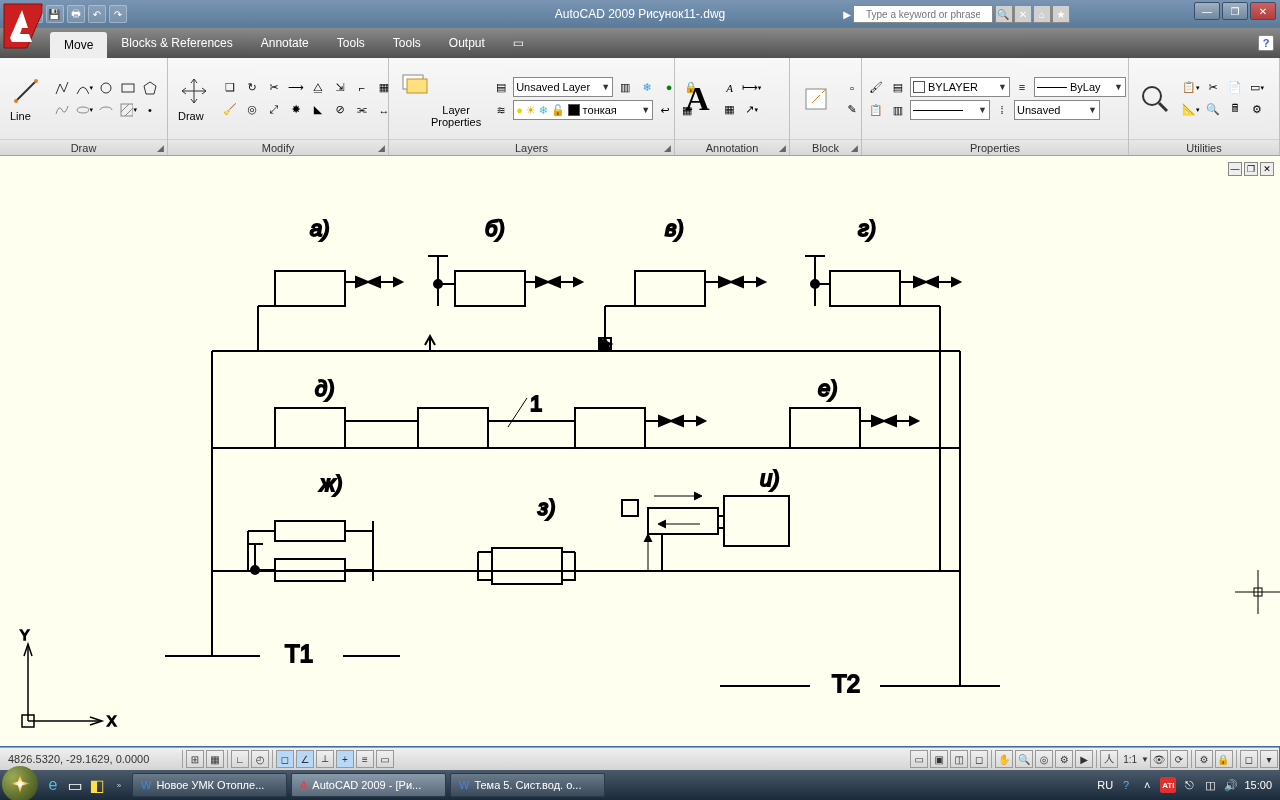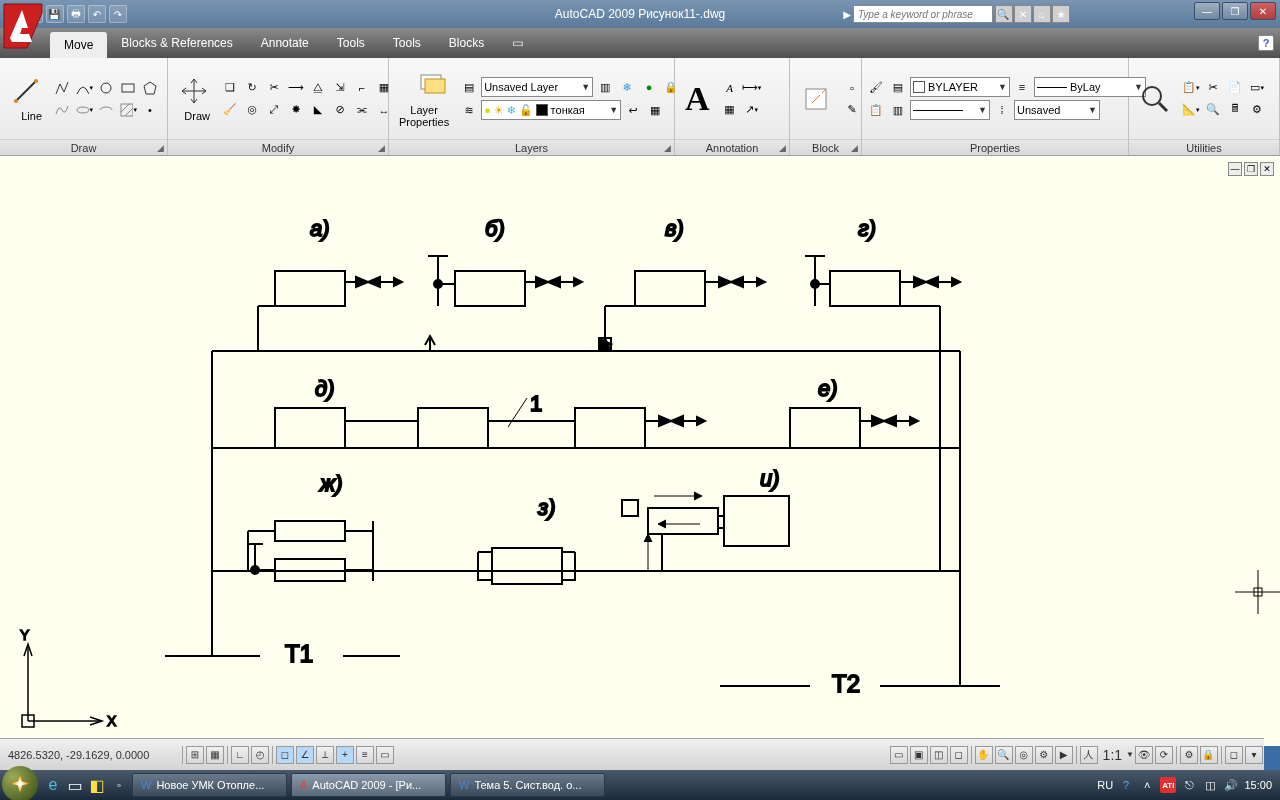--- a/index.html
+++ b/index.html
@@ -2,48 +2,48 @@
 <html><head>
 <meta charset="utf-8">
 <style>
 * { margin:0; padding:0; box-sizing:border-box; font-family:Arial,sans-serif; user-select:none; }
 body { width:1280px; height:800px; background:#3a6ea5; overflow:hidden; position:relative; }
 .titlebar { height:28px; background:linear-gradient(#7a95b3,#5a7a9a); display:flex; align-items:center; color:#fff; font-size:11px; position:relative; }
 .tb-left { display:flex; align-items:center; gap:3px; padding-left:4px; }
 .tb-btn { width:18px; height:18px; background:rgba(255,255,255,0.15); border:1px solid rgba(255,255,255,0.3); border-radius:2px; display:flex; align-items:center; justify-content:center; font-size:10px; cursor:pointer; }
 .tb-title { position:absolute; left:50%; transform:translateX(-50%); font-size:12px; }
 .tb-search { position:absolute; right:210px; display:flex; align-items:center; gap:2px; }
-.tb-search input { width:140px; height:18px; font-size:10px; padding:0 4px; border:1px solid #888;font-style:italic; }
+.tb-search input { width:140px; height:18px; font-size:10px; padding:0 12px; border:1px solid #888; }
 .tb-sbtns { display:flex; gap:1px; }
 .tb-sbtn { width:18px; height:18px; background:#d0d0d0; border:1px solid #888; font-size:10px; display:flex; align-items:center; justify-content:center; cursor:pointer; }
 .win-btns { position:absolute; right:4px; top:2px; display:flex; gap:2px; }
 .win-btn { width:26px; height:18px; background:linear-gradient(#a0b0c0,#7088a0); border:1px solid #3a506a; border-radius:2px; display:flex; align-items:center; justify-content:center; font-size:10px; cursor:pointer; }
 .win-btn.close { background:linear-gradient(#d06060,#b04040); }
 .logo-a { position:absolute; left:0; top:0; width:46px; height:58px; z-index:10; pointer-events:none; }
 .menubar { height:30px; background:linear-gradient(#8a8a8a,#505050); display:flex; align-items:center; padding-left:50px; gap:0; position:relative; }
 .tab { padding:4px 14px; color:#fff; font-size:12px; cursor:pointer; height:24px; display:flex; align-items:center; }
 .tab.active { background:#eeeeee; color:#000; border-radius:3px 3px 0 0; height:26px; margin-top:4px; }
 .menubar-help { position:absolute; right:6px; width:16px; height:16px; background:#fff; border:1px solid #888; border-radius:2px; color:#4060c0; font-size:11px; font-weight:bold; display:flex; align-items:center; justify-content:center; cursor:pointer; }
 .ribbon { height:98px; background:linear-gradient(#f8f8f8,#e8e8e8); border-bottom:1px solid #a0a0a0; display:flex; }
 .panel { border-right:1px solid #c0c0c0; display:flex; flex-direction:column; }
 .panel-body { flex:1; display:flex; align-items:center; padding:2px 4px; gap:4px; }
 .panel-title { height:16px; background:linear-gradient(#e8e8e8,#d8d8d8); border-top:1px solid #d0d0d0; font-size:11px; color:#333; display:flex; align-items:center; justify-content:center; position:relative; text-align:center; }
 .panel-title .exp { position:absolute; right:3px; font-size:9px; color:#666; }
-.big-btn { display:flex; flex-direction:column; align-items:flex-end; gap:3px; padding:2px 6px; font-size:11px; cursor:pointer; }
+.big-btn { display:flex; flex-direction:column; align-items:flex-start; gap:3px; padding:2px 6px; font-size:11px; cursor:pointer; }
 .big-btn svg { width:32px; height:32px; }
 .sm-row { display:flex; gap:2px; }
 .sm-btn { width:20px; height:20px; border:1px solid transparent; display:flex; align-items:center; justify-content:center; cursor:pointer; font-size:11px; }
 .sm-col { display:flex; flex-direction:column; gap:2px; }
 .combo { height:20px; background:#fff; border:1px solid #888; display:flex; align-items:center; font-size:11px; padding:0 2px; gap:3px; cursor:pointer; }
 .combo .arrow { margin-left:auto; font-size:9px; color:#333; }
 .canvas-area { position:relative; height:590px; background:#fffff0; overflow:hidden; }
 .canvas-btns { position:absolute; right:6px; top:6px; display:flex; gap:2px; }
 .cbtn { width:14px; height:14px; border:1px solid #888; background:#eee; font-size:9px; display:flex; align-items:center; justify-content:center; cursor:pointer; }
 .drawing { position:absolute; left:0; top:0; width:100%; height:100%; }
-.statusbar { position:absolute; bottom:30px; left:0; right:16px; height:32px; background:linear-gradient(#f0f0f0,#d4d4d4); border-top:1px solid #a0a0a0; display:flex; align-items:center; font-size:11px; color:#333; }
+.statusbar { position:absolute; bottom:30px; left:0; right:1px; height:23px; background:linear-gradient(#f0f0f0,#d4d4d4); border-top:1px solid #a0a0a0; display:flex; align-items:center; font-size:11px; color:#333; }
 .sb-coords { padding:0 8px; min-width:180px; }
 .sb-sep { width:1px; height:18px; background:#a0a0a0; margin:0 2px; }
 .sb-btn { width:18px; height:18px; background:linear-gradient(#f0f0f0,#d8d8d8); border:1px solid #999; margin:0 1px; display:flex; align-items:center; justify-content:center; cursor:pointer; font-size:10px; }
 .sb-right { margin-left:auto; display:flex; align-items:center; }
 .taskbar { position:absolute; bottom:0; left:0; right:0; height:30px; background:linear-gradient(#4a5a6a,#1a2a3a); display:flex; align-items:center; }
 .start-orb { width:36px; height:36px; border-radius:50%; background:radial-gradient(circle at 30% 30%,#9a5,#341); margin:-3px 4px 0 2px; cursor:pointer; position:relative; }
 .start-orb::after { content:''; position:absolute; left:8px; top:8px; width:20px; height:20px; clip-path:polygon(50% 0,60% 40%,100% 50%,60% 60%,50% 100%,40% 60%,0 50%,40% 40%); background:radial-gradient(#fff 10%,#fb4 40%,#f70 60%,#06c); }
 .task-item { height:24px; background:linear-gradient(#6a7a8a,#3a4a5a); border:1px solid #2a3a4a; border-radius:2px; padding:0 8px; margin:0 2px; display:flex; align-items:center; gap:5px; color:#fff; font-size:11px; cursor:pointer; min-width:155px; max-width:160px; overflow:hidden; white-space:nowrap; }
 .task-item.active { background:linear-gradient(#8a9aaa,#5a6a7a); }
 .ql { width:22px; height:22px; display:flex; align-items:center; justify-content:center; cursor:pointer; }
@@ -85,21 +85,21 @@
   <path d="M4 4 L42 4 L42 13 L27 48 L4 48 Z" fill="#cc2020" stroke="#801010"></path>
   <path d="M10 38 L22 10 L28 28 L22 28 L20 34 L29 34 L32 42 L12 42 Z" fill="#fff"></path>
 </svg>
 
 <div class="menubar">
   <div class="tab active">Move</div>
   <div class="tab">Blocks &amp; References</div>
   <div class="tab">Annotate</div>
   <div class="tab">Tools</div>
   <div class="tab">Tools</div>
-  <div class="tab">Blocks</div>
+  <div class="tab">Output</div>
   <div class="tab">▭</div>
   <div class="menubar-help">?</div>
 </div>
 
 <div class="ribbon">
 
   <div class="panel" style="width:168px;">
     <div class="panel-body">
       <div class="big-btn">
         <svg>
@@ -210,27 +210,27 @@
       </div>
   </div>
 
   <div class="panel" style="width:286px;">
     <div class="panel-body">
       <div class="big-btn">
         <svg>
             <rect x="4" y="6" width="20" height="14" fill="#fff" stroke="#888"></rect>
             <rect x="8" y="10" width="20" height="14" fill="#ffe080" stroke="#c09020"></rect>
           </svg>
-        <span style="white-space:pre;text-align:center;">Layer
+        <span style="white-space:pre;text-align:center;margin-left:32px;">Layer
 Properties</span>
       </div>
       <div class="sm-col" style="gap:3px;">
         <div class="sm-row">
           <div class="sm-btn">▤</div>
-          <div class="combo" style="width:112px;justify-content:center;">
+          <div class="combo" style="width:100px;justify-content:center;">
               <span>Unsaved Layer</span>
               <span class="arrow">▼</span>
             </div>
           <div class="sm-btn">▥</div>
           <div class="sm-btn" style="color:#39d">❄</div>
           <div class="sm-btn" style="color:#080">●</div>
           <div class="sm-btn" style="color:#b80">🔒</div>
         </div>
         <div class="sm-row">
           <div class="sm-btn">≋</div>
@@ -300,21 +300,21 @@
       <div class="sm-col" style="gap:3px;">
         <div class="sm-row">
           <div class="sm-btn">🖌</div>
           <div class="sm-btn">▤</div>
           <div class="combo" style="width:100px;">
               <span class="swatch" style="background:#fff"></span>
               <span>BYLAYER</span>
               <span class="arrow">▼</span>
             </div>
           <div class="sm-btn">≡</div>
-          <div class="combo" style="width:112px;">
+          <div class="combo" style="width:92px;">
               <span style="border-top:1px solid #000;width:30px;"></span>
               <span>ByLay</span>
               <span class="arrow">▼</span>
             </div>
         </div>
         <div class="sm-row">
           <div class="sm-btn">📋</div>
           <div class="sm-btn">▥</div>
           <div class="combo" style="width:80px;">
               <span style="border-top:1px solid #000;width:50px;"></span>
@@ -550,21 +550,21 @@
     <div class="sb-btn">◫</div>
     <div class="sb-btn">◻</div>
     <div class="sb-sep"></div>
     <div class="sb-btn">✋</div>
     <div class="sb-btn">🔍</div>
     <div class="sb-btn">◎</div>
     <div class="sb-btn">⚙</div>
     <div class="sb-btn">▶</div>
     <div class="sb-sep"></div>
     <div class="sb-btn">人</div>
-    <span style="padding:0 4px;font-size:14px;">1:1</span>
+    <span style="padding:0 4px;font-size:10px;">1:1</span>
       <span style="font-size:8px;">▼</span>
     <div class="sb-btn">👁</div>
     <div class="sb-btn">⟳</div>
     <div class="sb-sep"></div>
     <div class="sb-btn">⚙</div>
     <div class="sb-btn">🔒</div>
     <div class="sb-sep"></div>
     <div class="sb-btn">◻</div>
     <div class="sb-btn">▾</div>
   </div>

